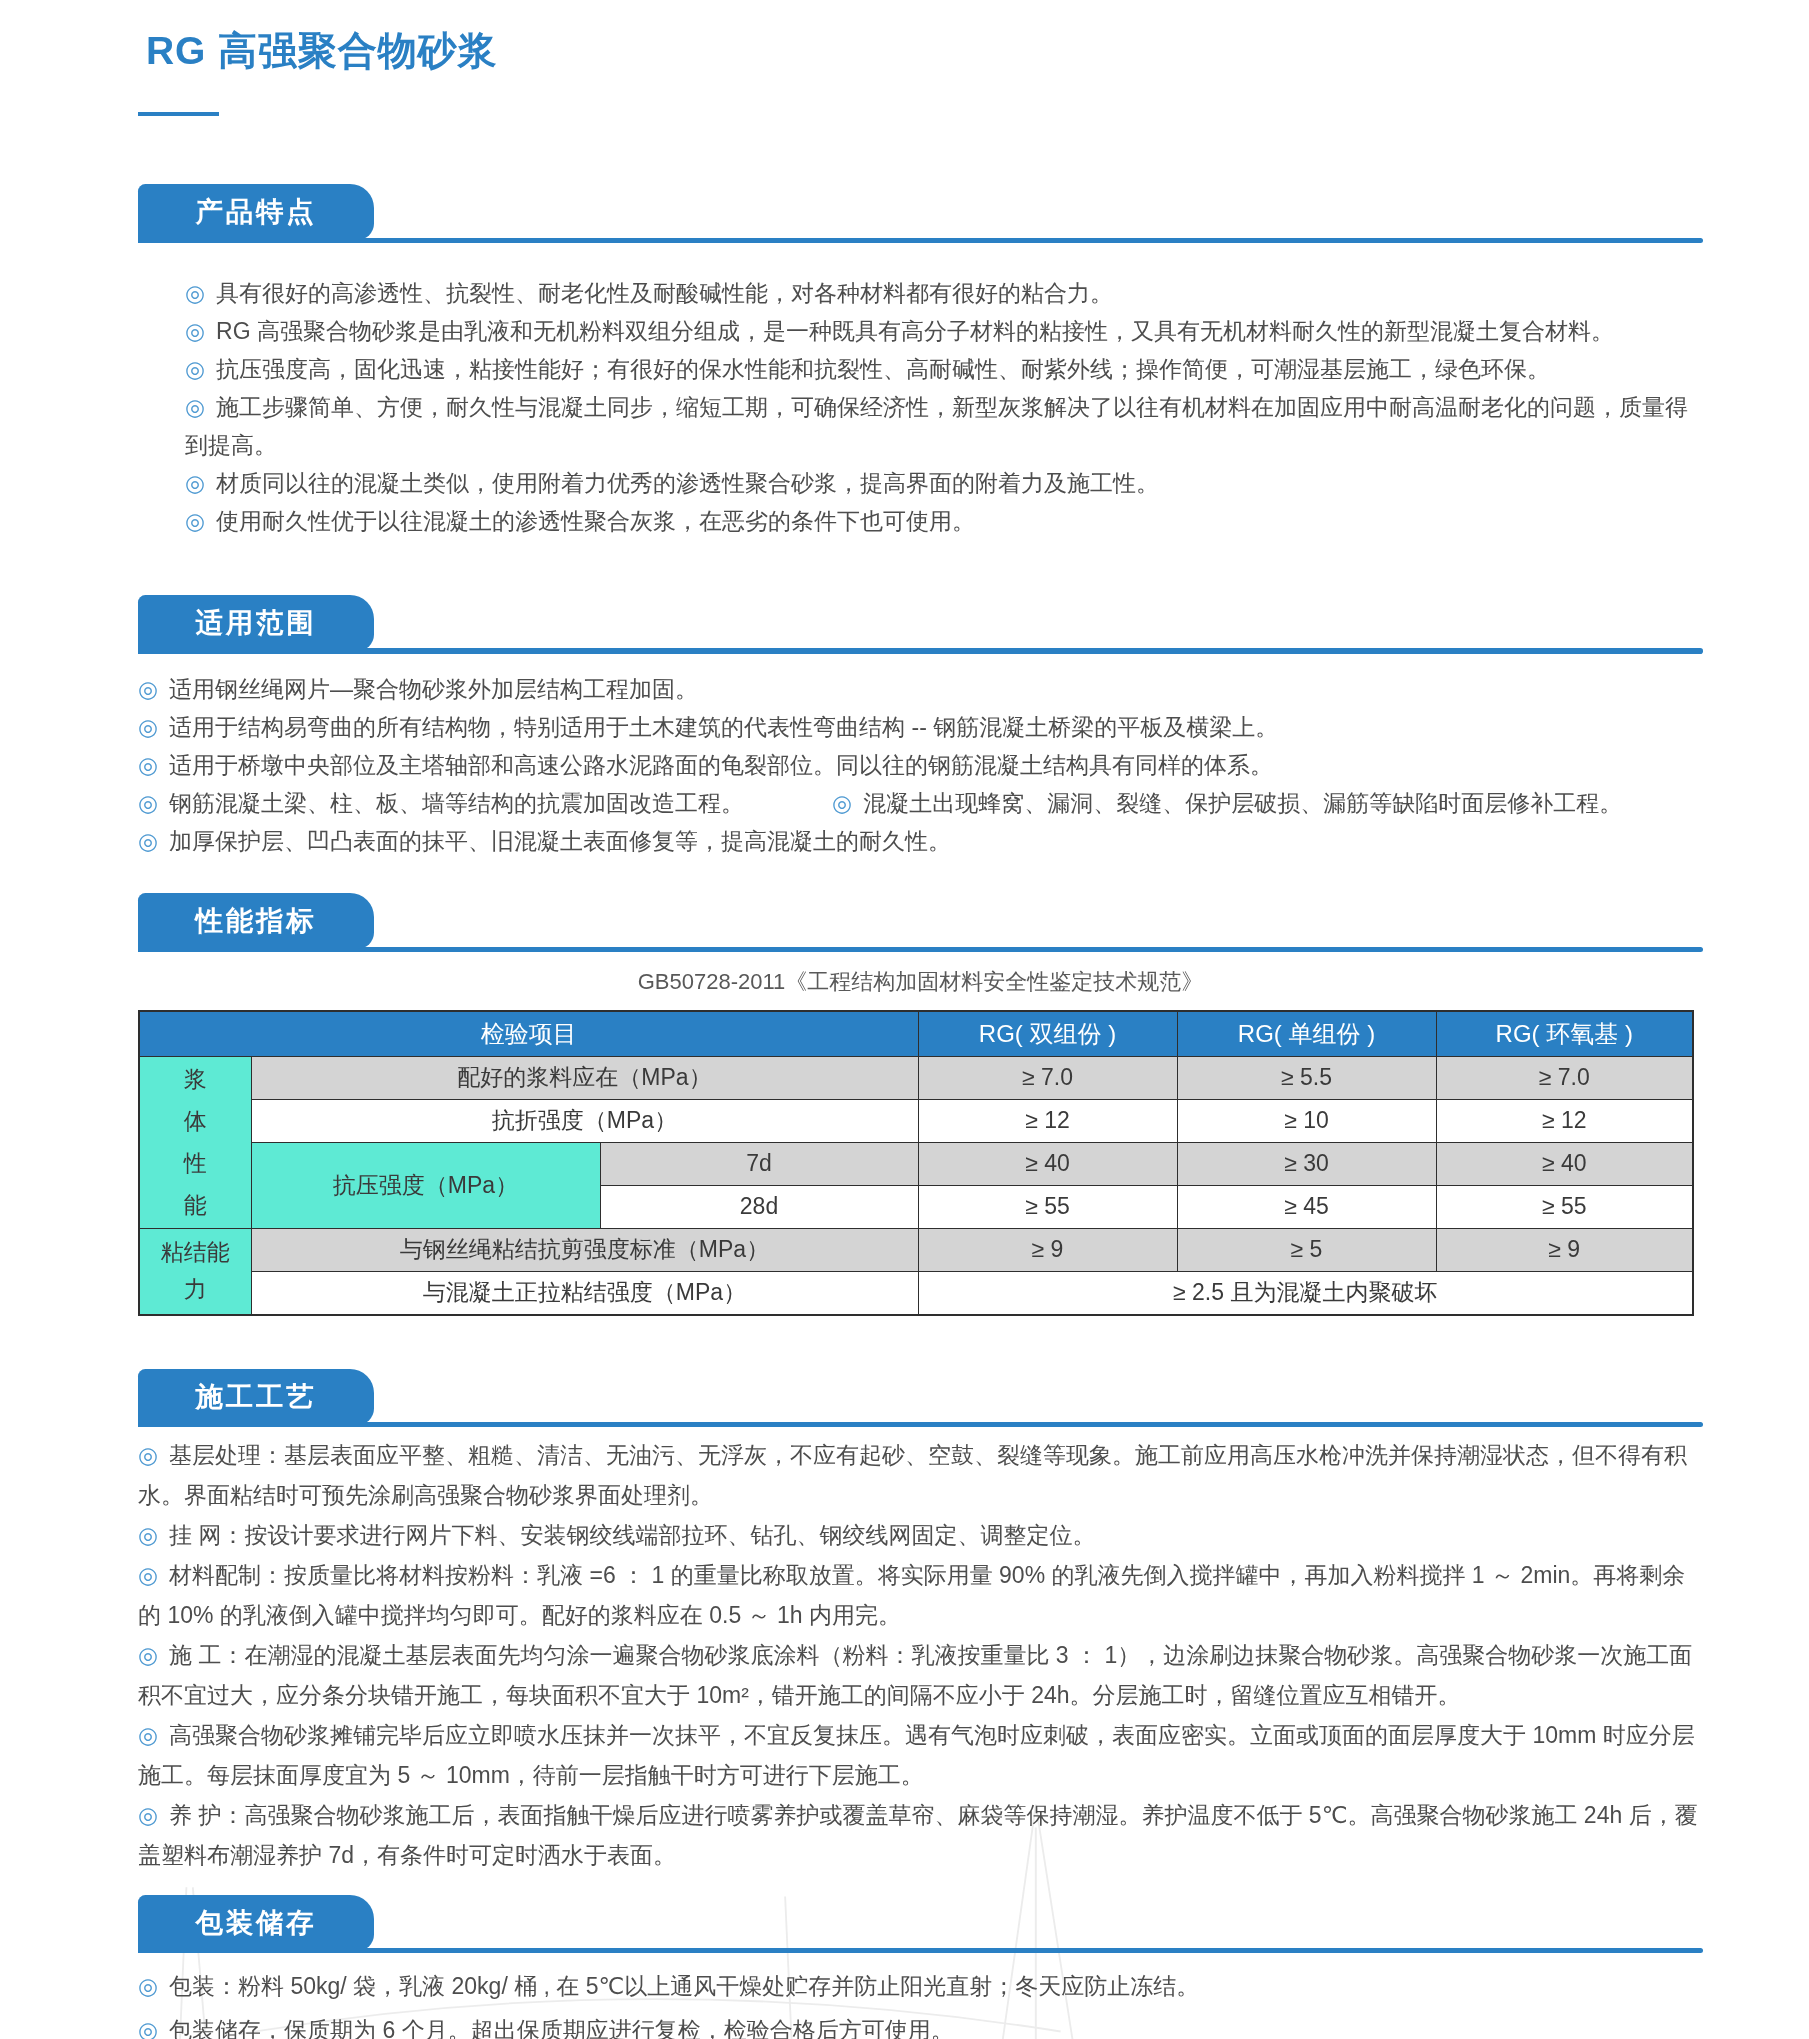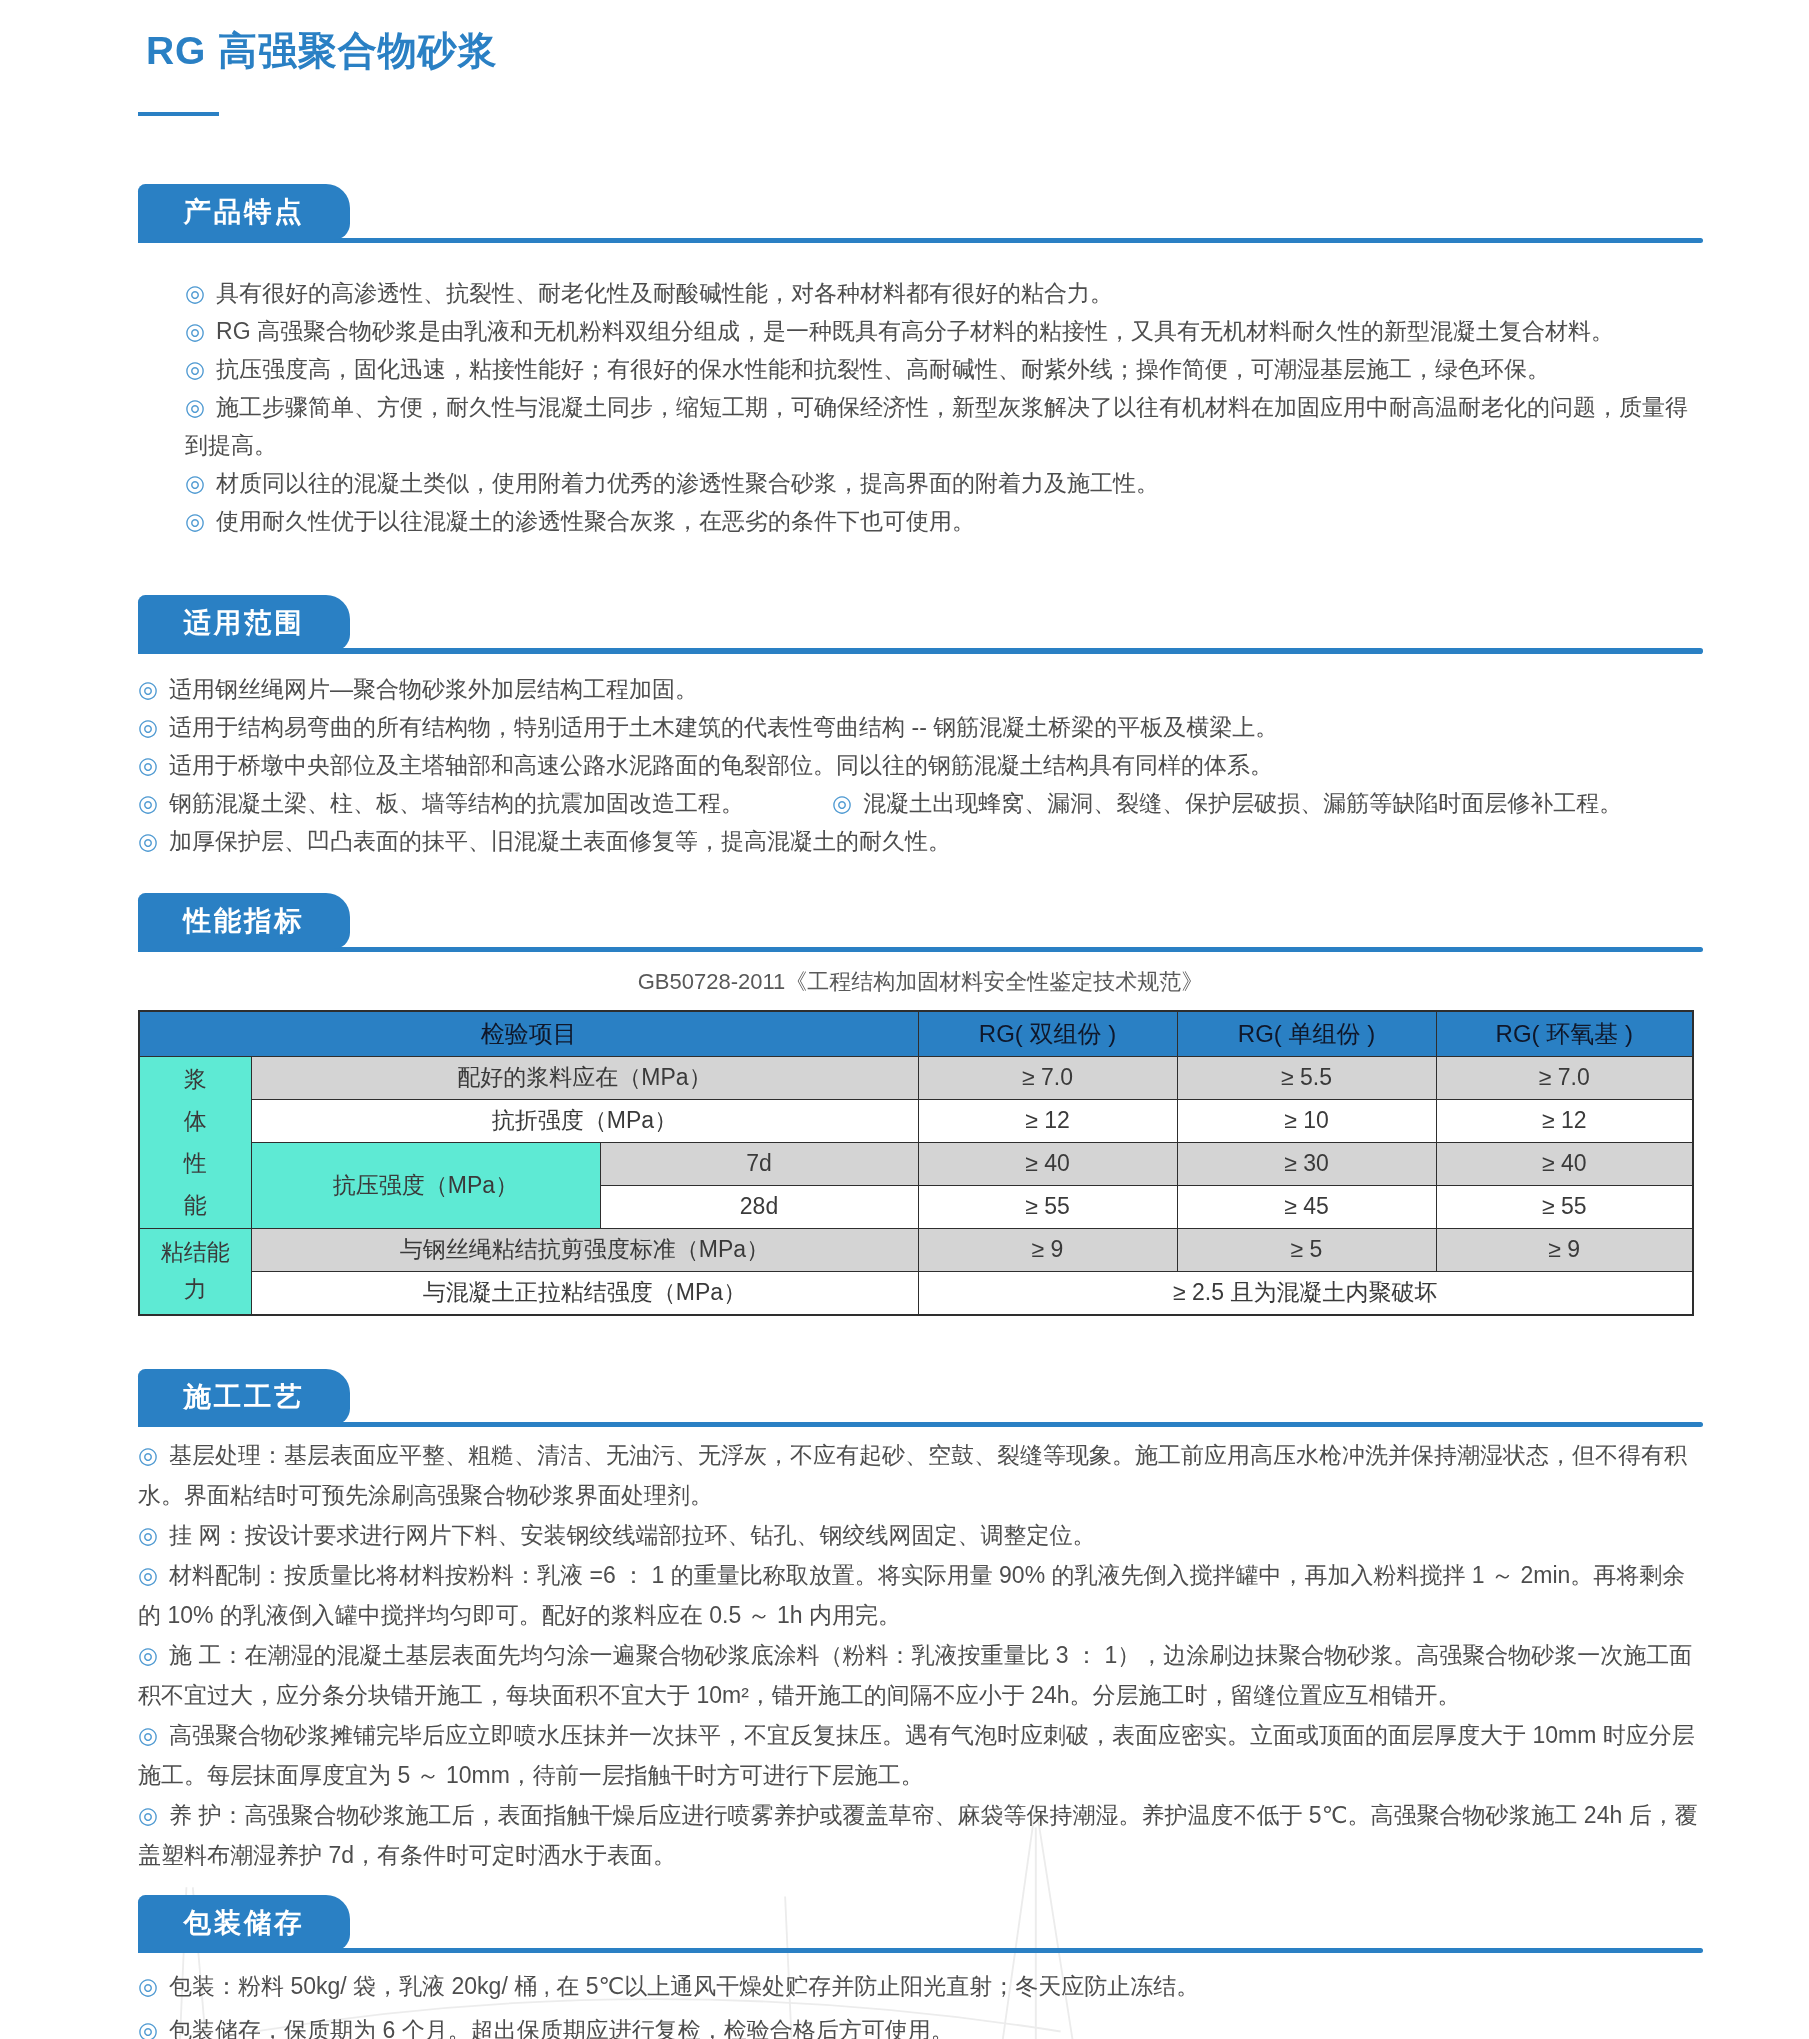--- a/index.html
+++ b/index.html
@@ -29,21 +29,21 @@
     margin-top: 37px;
   }
 
   
   .section-head { position: relative; }
   .sh-badge {
     position: relative;
     z-index: 2;
     display: inline-block;
     width: 212px;
-    padding: 10px 0;
+    padding: 10px 12px;
     background: #2a80c4;
     color: #ffffff;
     font-size: 27.5px;
     font-weight: bold;
     text-align: center;
     letter-spacing: 2.8px;
     border-radius: 7.3px 24px 16.5px 0;
     font-family: Liberation Mono, monospace;
   }
   .sh-rule { height: 5.5px; background: #2a80c4; margin-top: -2.8px; border-radius: 0 2.8px 2.8px 0; }
@@ -86,21 +86,21 @@
   }
   .perf-table th, .perf-table td {
     border: 1.8px solid #2e2e2e;
     text-align: center;
     vertical-align: middle;
     padding: 0;
     overflow: hidden;
   }
   .perf-table thead th {
     background: #2a80c4;
-    color: #0f172a;
+    color: #ffffff;
     font-weight: normal;
     font-size: 24px;
     height: 44px;
   }
   .perf-table tbody td { height: 42px; }
   .bg-gray { background: #d4d4d4; }
   .bg-white { background: #ffffff; }
   .group-cell { background: #5eead4; }
   .group-vert { display: inline-block; width: 1.05em; line-height: 42px; word-break: break-all; }
   .group-wrap { display: inline-block; width: 75px; line-height: 37px; word-break: break-all; }

